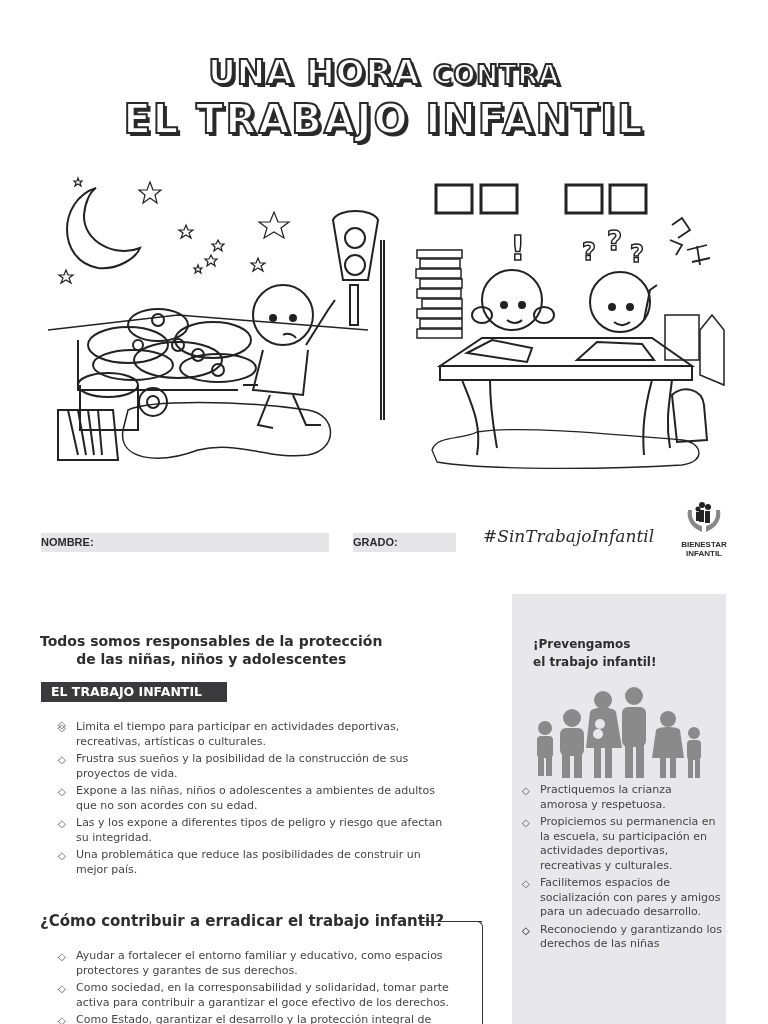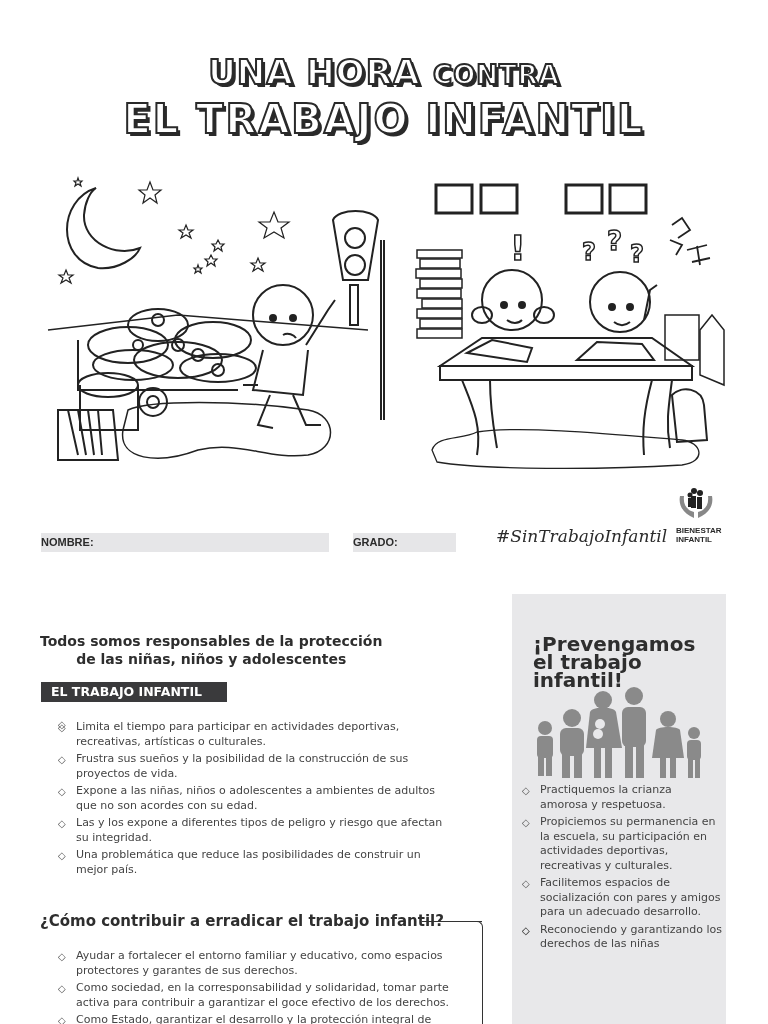--- a/index.html
+++ b/index.html
@@ -4,36 +4,36 @@
 <style>
   html, body { margin:0; padding:0; }
   body { width:768px; height:1024px; overflow:hidden; background:#ffffff; position:relative; font-family:"DejaVu Sans", sans-serif; color:#3a3a3a; }
   .title { position:absolute; left:0; width:768px; text-align:center; font-family:"DejaVu Sans", sans-serif; font-weight:bold; color:#fff; letter-spacing:1px;
     -webkit-text-stroke:2px #2a2a2a; text-shadow:3px 3px 0 #2a2a2a;margin-top:8px; }
   .t1 { top:44px; font-size:34px; }
   .t1 .small { font-size:26px; }
   .t2 { top:88px; font-size:40px; letter-spacing:2px; }
   .illus { position:absolute; top:170px; }
   .form-field { position:absolute; top:533px; height:19px; background:#e6e6e8; font-family:"Liberation Sans", sans-serif; font-weight:bold; font-size:11px; color:#2b2b2b; line-height:19px; box-sizing:border-box; }
-  .hashtag { position:absolute; left:496px; top:526px; font-family:"DejaVu Serif", serif; font-style:italic; font-size:17px; color:#2b2b2b; }
-  .logo { position:absolute; left:676px; top:486px; width:56px; }
+  .hashtag { position:absolute; left:483px; top:526px; font-family:"DejaVu Serif", serif; font-style:italic; font-size:17px; color:#2b2b2b; }
+  .logo { position:absolute; left:676px; top:500px; width:56px; text-align:center; }
   .logo-text { font-family:"Liberation Sans", sans-serif; font-weight:bold; font-size:8px; line-height:9px; color:#2a2a2a; }
   .sub-h { position:absolute; left:40px; top:632px; font-weight:bold; font-size:14px; line-height:18px; color:#2e2e2e;text-align:center; }
   .dark-label { position:absolute; left:41px; top:682px; width:186px; height:20px; background:#3a3a3c; color:#fff; font-weight:bold; font-size:12.5px; line-height:20px; padding-left:10px; box-sizing:border-box; }
   ul.bl { list-style:none; margin:0; padding:0; position:absolute; }
   ul.bl li { position:relative; padding-left:24px; font-family:"DejaVu Sans", sans-serif; font-size:11px; line-height:14.5px; color:#444; margin-bottom:3px; }
   ul.bl li .bullet { position:absolute; left:6px; top:1px; font-size:10px; color:#555; }
   .list1 { left:52px; top:717px; width:400px; }
   .q-head { position:absolute; left:40px; top:912px; font-weight:bold; font-size:15px; color:#2e2e2e; }
   .q-line { position:absolute; left:422px; top:921px; width:60px; height:1px; background:#333; }
   .q-vline { position:absolute; left:482px; top:928px; width:1px; height:96px; background:#333; }
   .q-corner { position:absolute; left:476px; top:921px; width:6px; height:7px; border-top:1px solid #333; border-right:1px solid #333; border-top-right-radius:6px; }
   .list2 { left:52px; top:949px; width:410px; }
   .sidebar { position:absolute; left:512px; top:594px; width:214px; height:430px; background:#e8e8ea; }
-  .side-h { position:absolute; left:21px; top:41px; font-weight:bold; font-size:20px; line-height:18px; color:#2e2e2e; }
+  .side-h { position:absolute; left:21px; top:41px; font-weight:bold; font-size:12px; line-height:18px; color:#2e2e2e; }
   .family { position:absolute; left:18px; top:92px; }
   .list3 { left:4px; top:189px; width:206px; }
   .list3 li { font-size:11px; line-height:14.8px; }
 </style>
 </head>
 <body>
 
 <div class="title t1">
   <span>UNA HORA</span>
   <span class="small">CONTRA</span>

